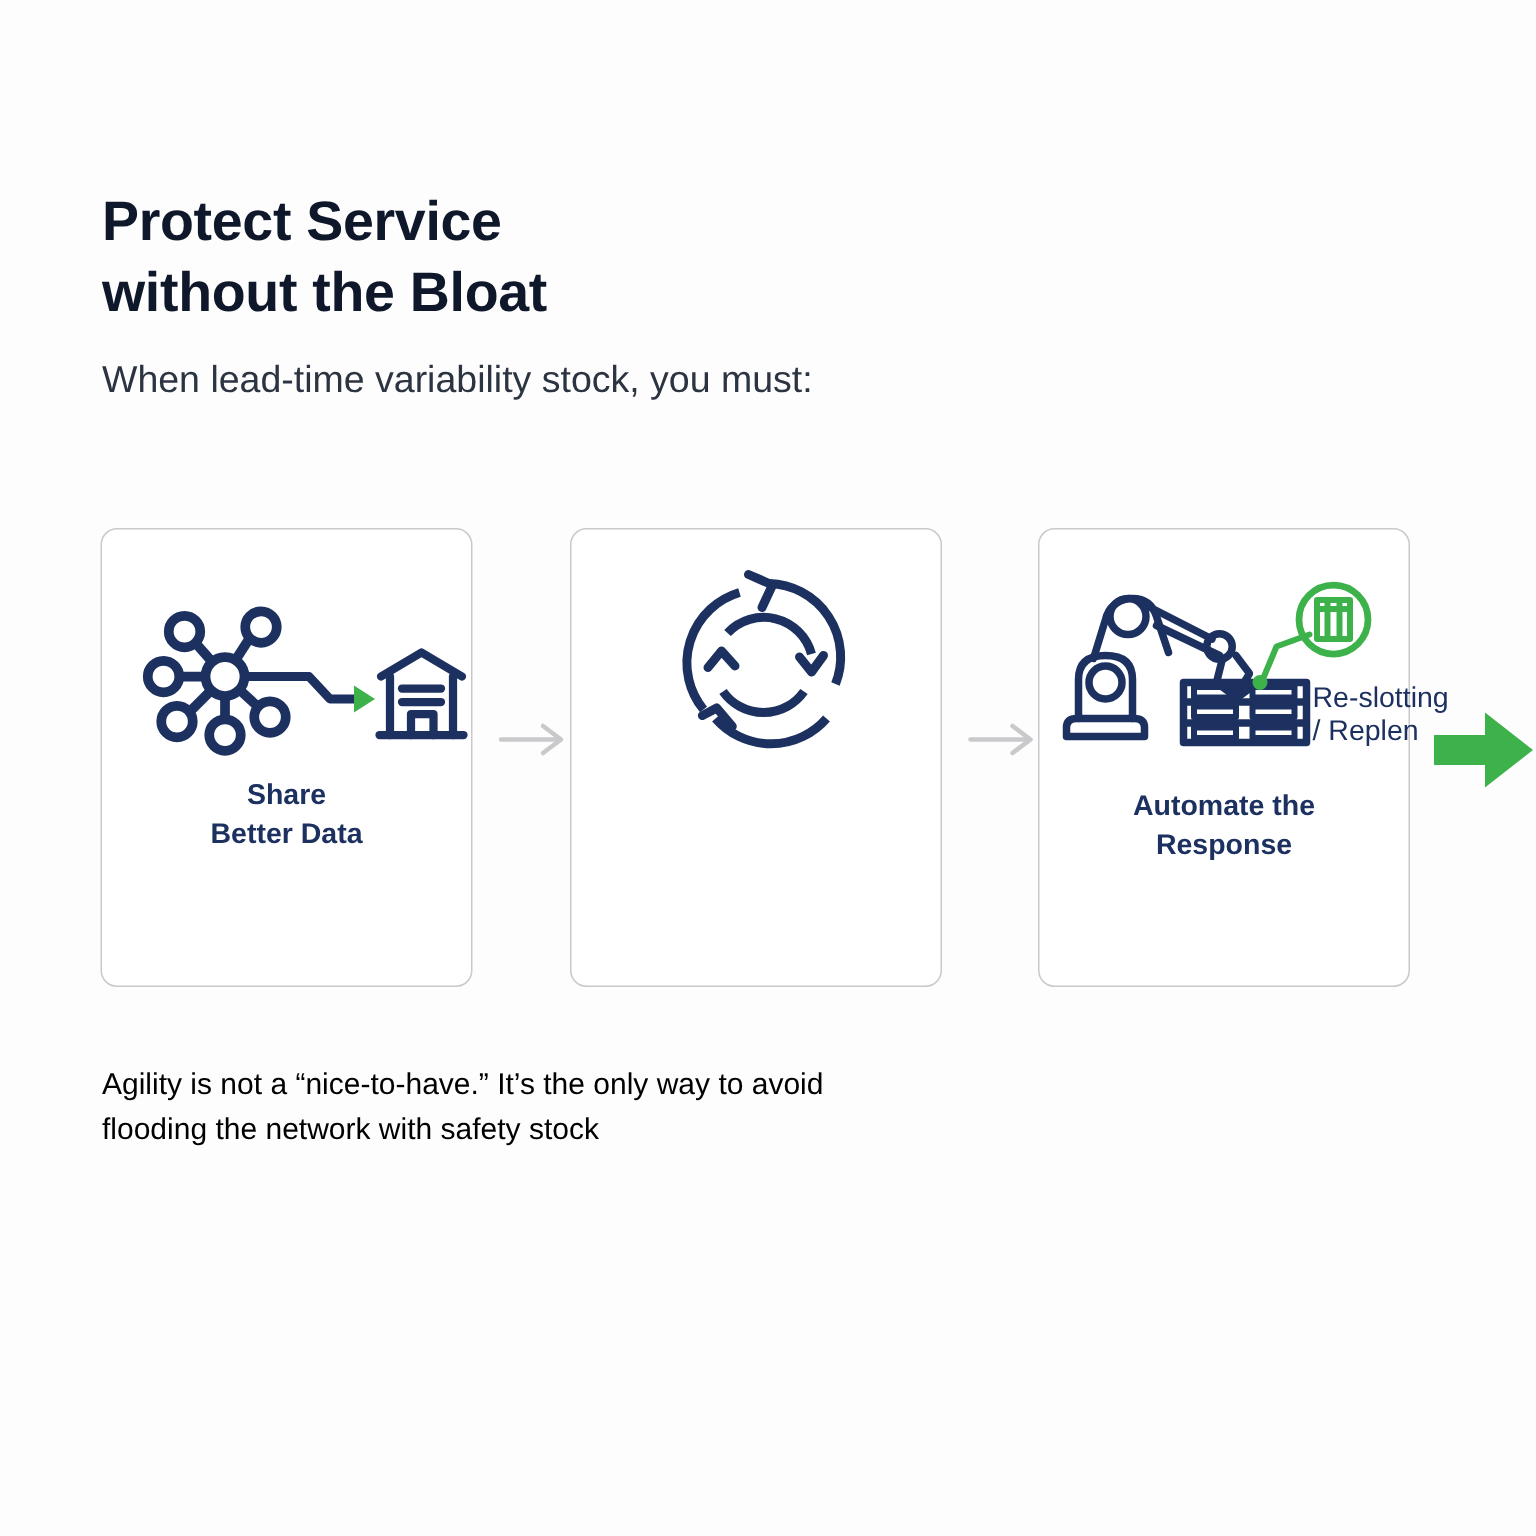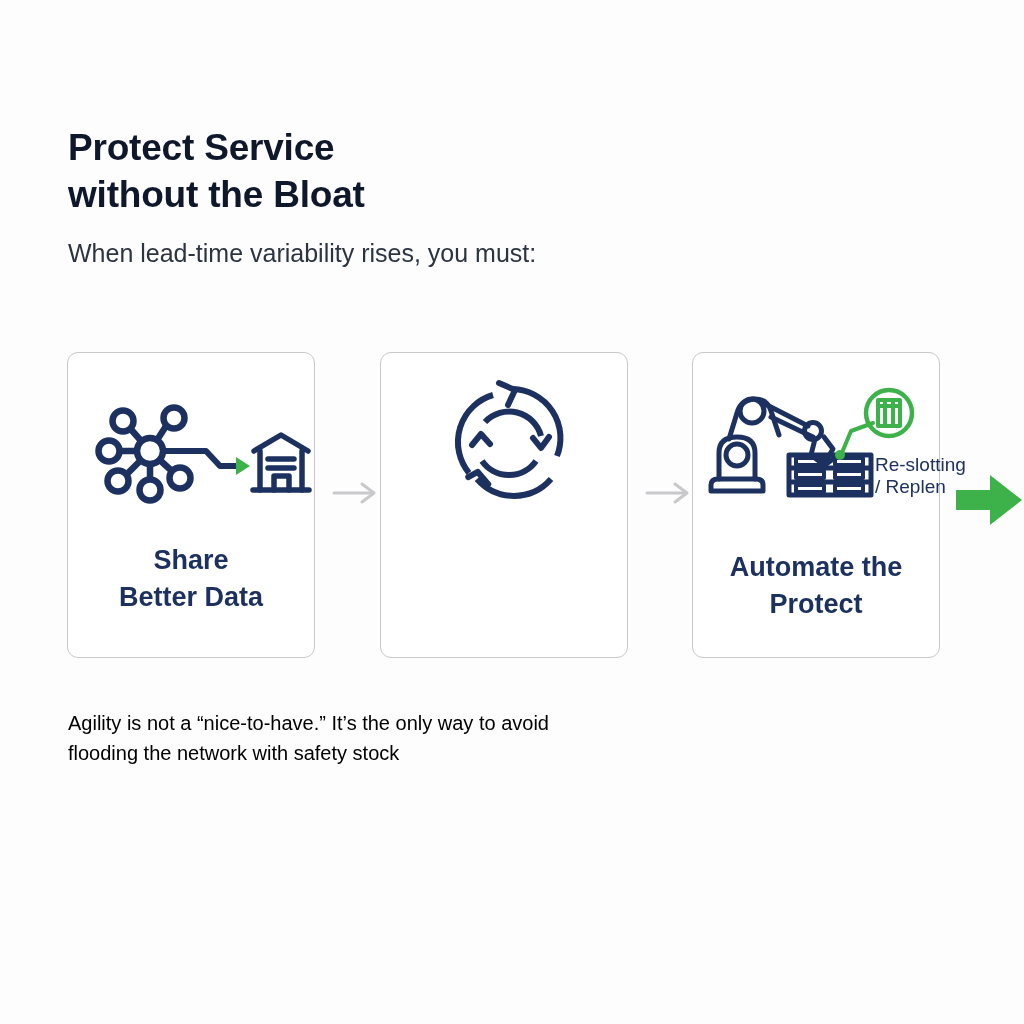--- a/index.html
+++ b/index.html
@@ -78,26 +78,25 @@
     overflow: visible;
   }
   .card-icon svg { display: block; overflow: visible; }
 
   .card-title {
     position: absolute;
     left: 0;
     right: 0;
     top: 165px;
     text-align: center;
-    font-size: 27px;
+    font-size: 19px;
     font-weight: bold;
     color: #1d3160;
     line-height: 1.38;
     white-space: pre-line;
-    margin-top: 24px;
   }
   .card-3 .card-title { top: 172px; }
 
   
   .connector {
     position: absolute;
     top: 128px;
     width: 50px;
     height: 26px;
   }
@@ -127,21 +126,21 @@
   .sr { position:absolute; width:1px; height:1px; overflow:hidden; clip:rect(0 0 0 0); }
 </style>
 </head>
 <body>
 
 <div class="slide">
 
   <div class="header">
     <h1 class="title">Protect Service
 without the Bloat</h1>
-    <p class="subtitle">When lead-time variability rises, you must:</p>
+    <p class="subtitle">When lead-time variability stock, you must:</p>
   </div>
 
   <div class="flow">
 
     <div class="card card-1">
       <div class="card-icon">
         <svg width="264" height="130" viewBox="0 0 264 130">
           <g stroke="#1d3160" stroke-width="6.5" fill="none" stroke-linecap="round">
 
             <line x1="82" y1="78" x2="60" y2="53"></line>
@@ -255,21 +254,21 @@
             <line x1="185" y1="33" x2="207" y2="33"></line>
           </g>
 
           <text x="182" y="98" fill="#1d3160" font-family="Liberation Sans, sans-serif" font-size="19">Re-slotting</text>
           <text x="182" y="120" fill="#1d3160" font-family="Liberation Sans, sans-serif" font-size="19">/ Replen</text>
         </svg>
       </div>
       <div class="sr">Re-slotting
 / Replen</div>
       <div class="card-title">Automate the
-Protect</div>
+Response</div>
     </div>
 
     <div class="connector conn-1">
       <svg width="50" height="26" viewBox="0 0 50 26">
         <g stroke="#c9c9cc" stroke-width="3" fill="none" stroke-linecap="round" stroke-linejoin="round">
           <line x1="2" y1="13" x2="40" y2="13"></line>
           <polyline points="30,4 42,13 30,22"></polyline>
         </g>
       </svg>
     </div>

